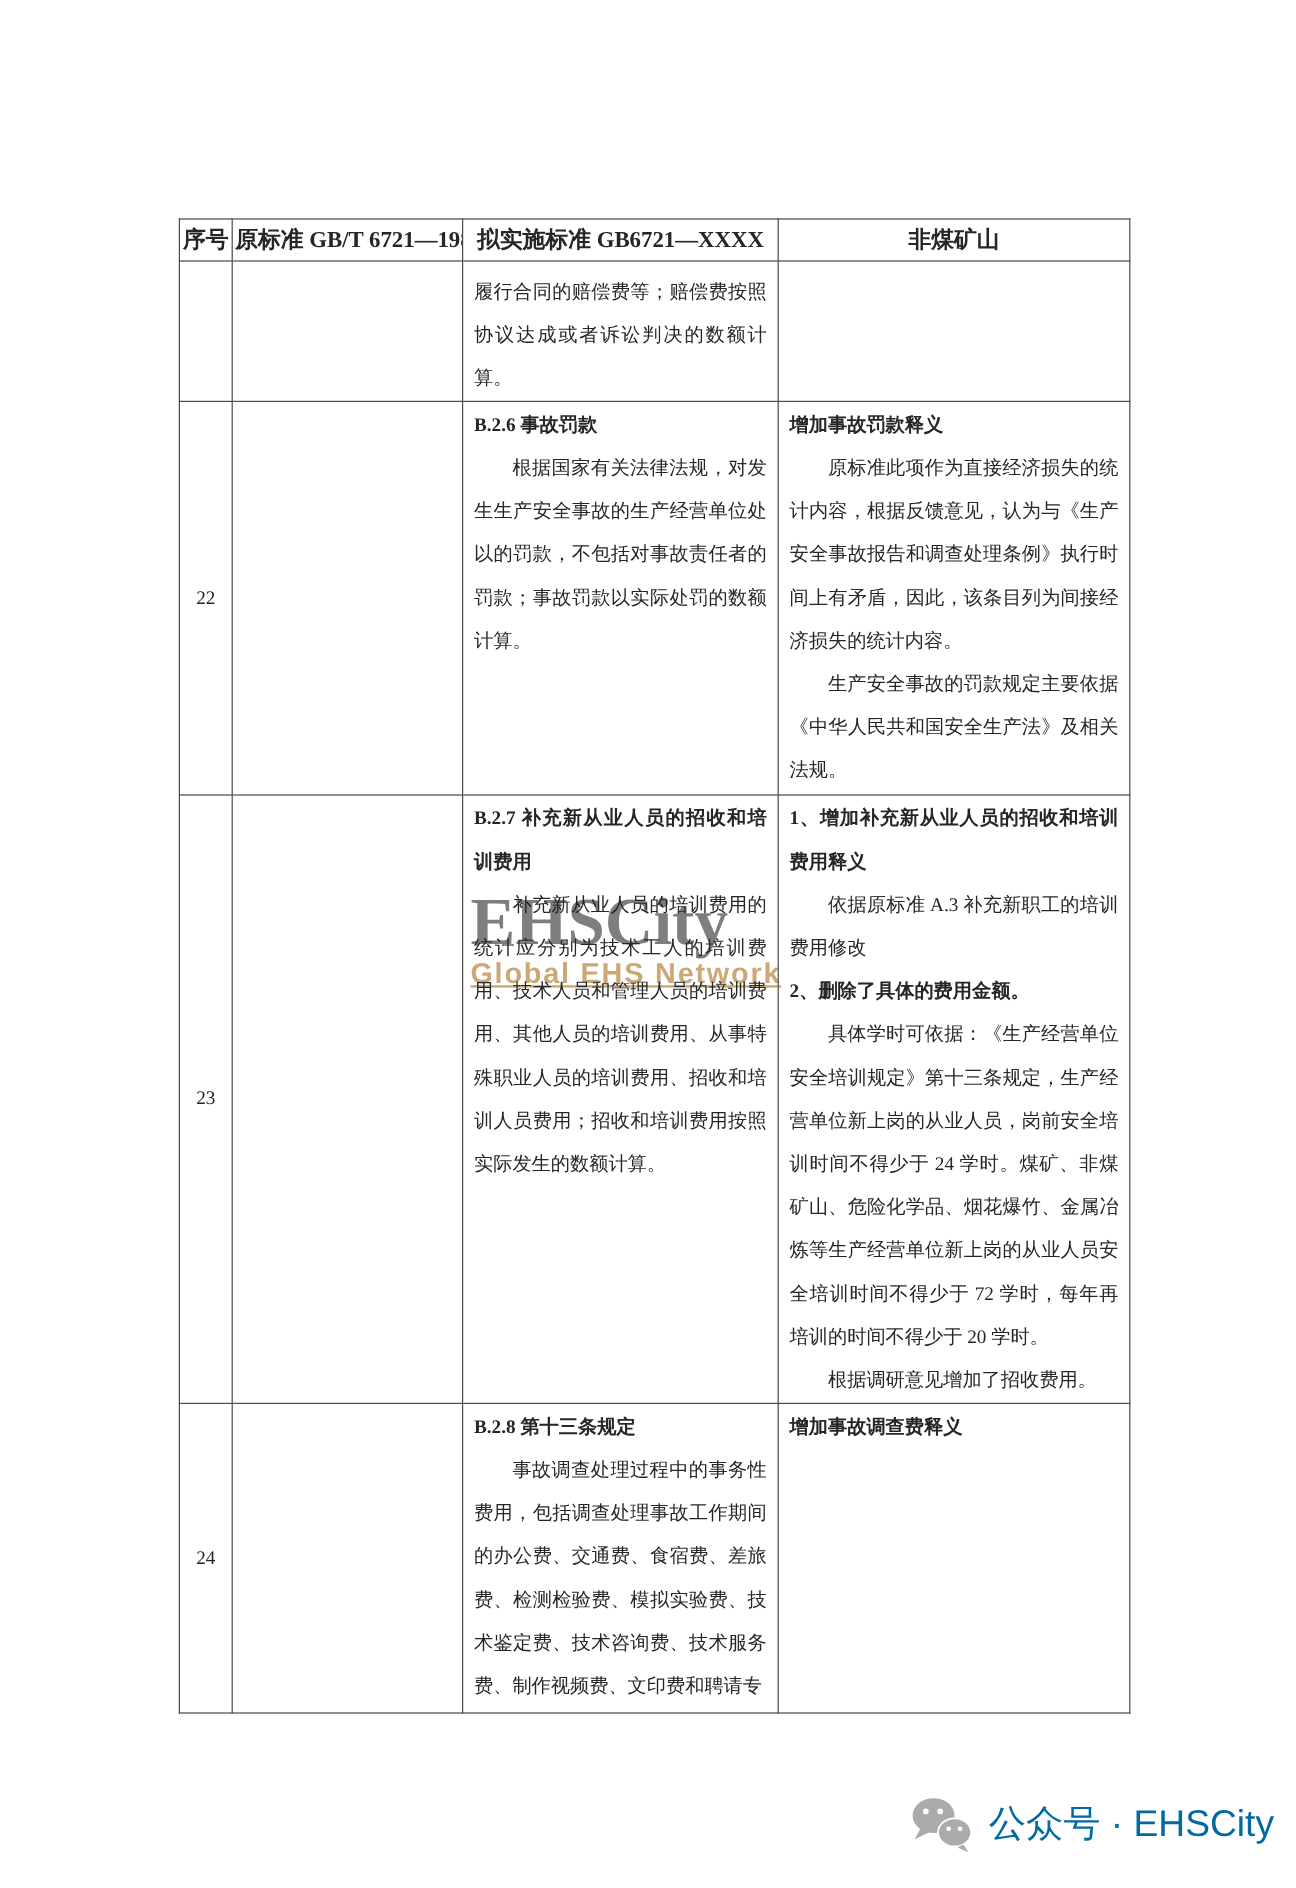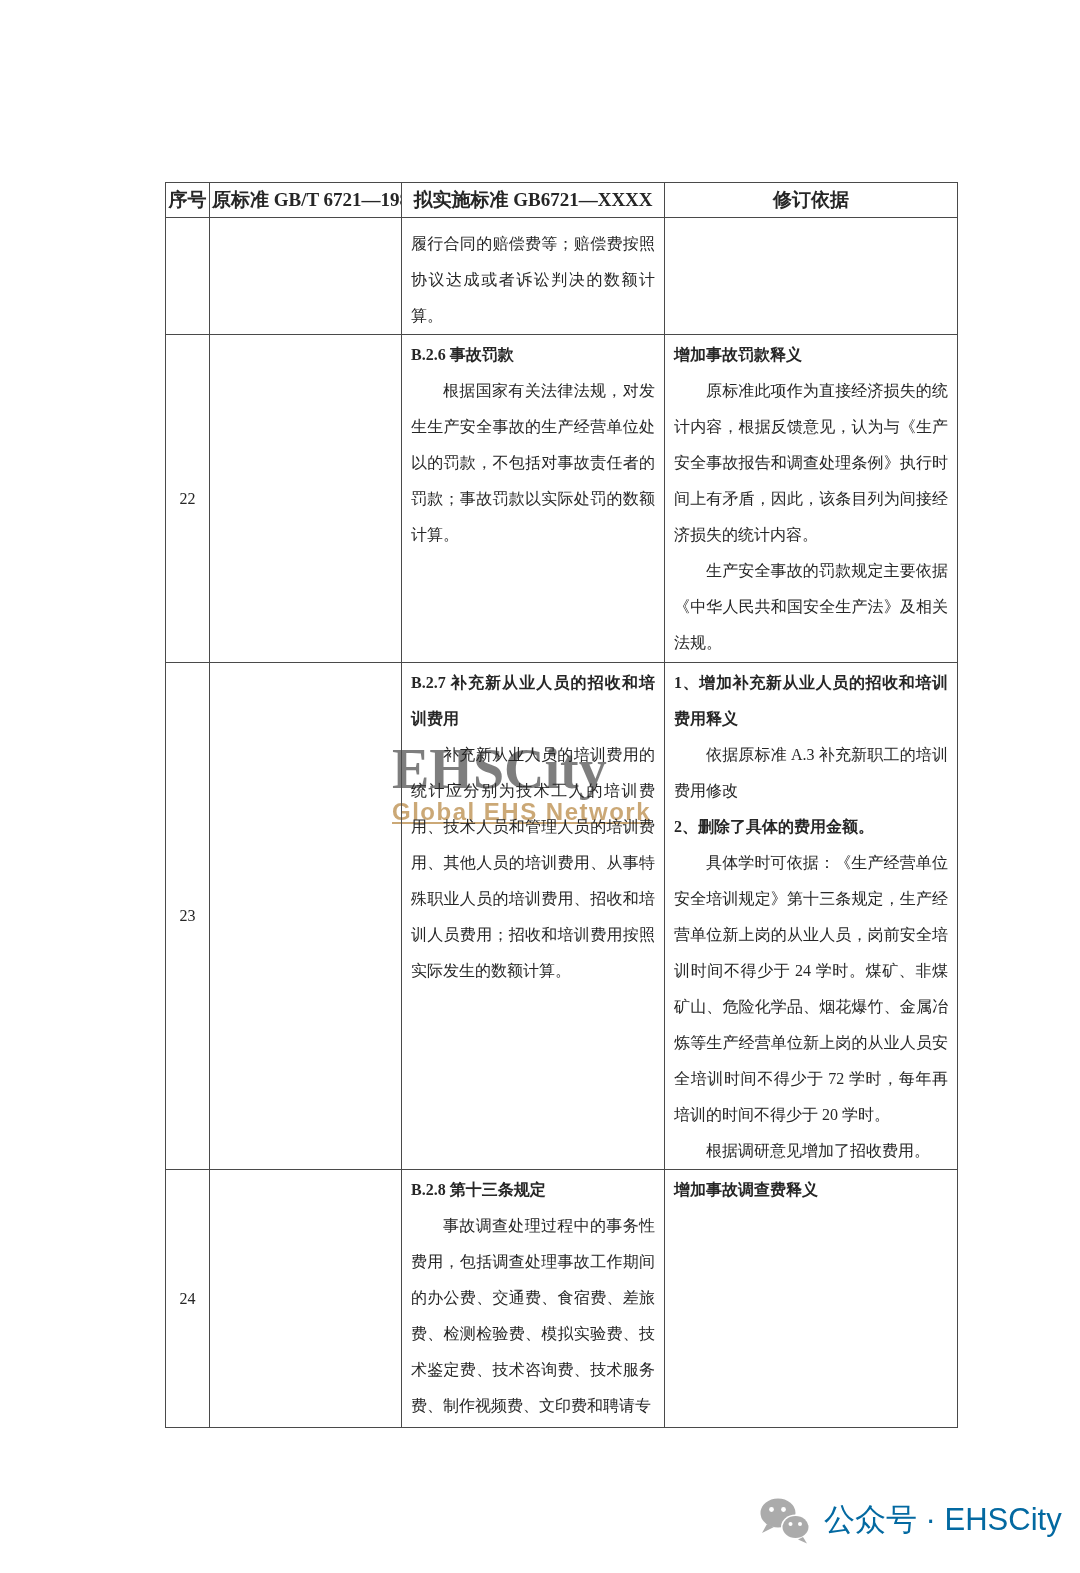--- a/index.html
+++ b/index.html
@@ -23,21 +23,21 @@
     font-family: "Liberation Sans", "DejaVu Sans", sans-serif;
     font-weight: bold; font-size: 24px; line-height: 26px;
     letter-spacing: 1.5px; color: #a16207; opacity: 0.55;
     margin-top: -6px; white-space: nowrap; text-decoration: underline;
   }
 
   
   table.doc {
     position: absolute; left: 149px; top: 182px; width: 792px;
     border-collapse: collapse; table-layout: fixed;
-    background: transparent; z-index: 2; margin-left: 16px;
+    background: transparent; z-index: 2;
   }
   .doc th, .doc td {
     border: 1.5px solid #4a4a4a;
     background: transparent;
     overflow: hidden;
   }
   .doc th {
     height: 34px; padding: 0 2px;
     font-size: 19px; font-weight: bold; text-align: center;
     white-space: nowrap;
@@ -86,21 +86,21 @@
     <col style="width:44px">
     <col style="width:192px">
     <col style="width:263px">
     <col style="width:293px">
   </colgroup>
   <tbody>
       <tr>
     <th>序号</th>
     <th>原标准 GB/T 6721—1986</th>
     <th>拟实施标准 GB6721—XXXX</th>
-    <th>修订依据</th>
+    <th>非煤矿山</th>
   </tr>
 
   <tr style="height:110px">
     <td class="no-cell"></td>
     <td></td>
     <td style="padding-top:8px">
       <p class="para noindent">履行合同的赔偿费等；赔偿费按照协议达成或者诉讼判决的数额计算。</p>
     </td>
     <td></td>
   </tr>

